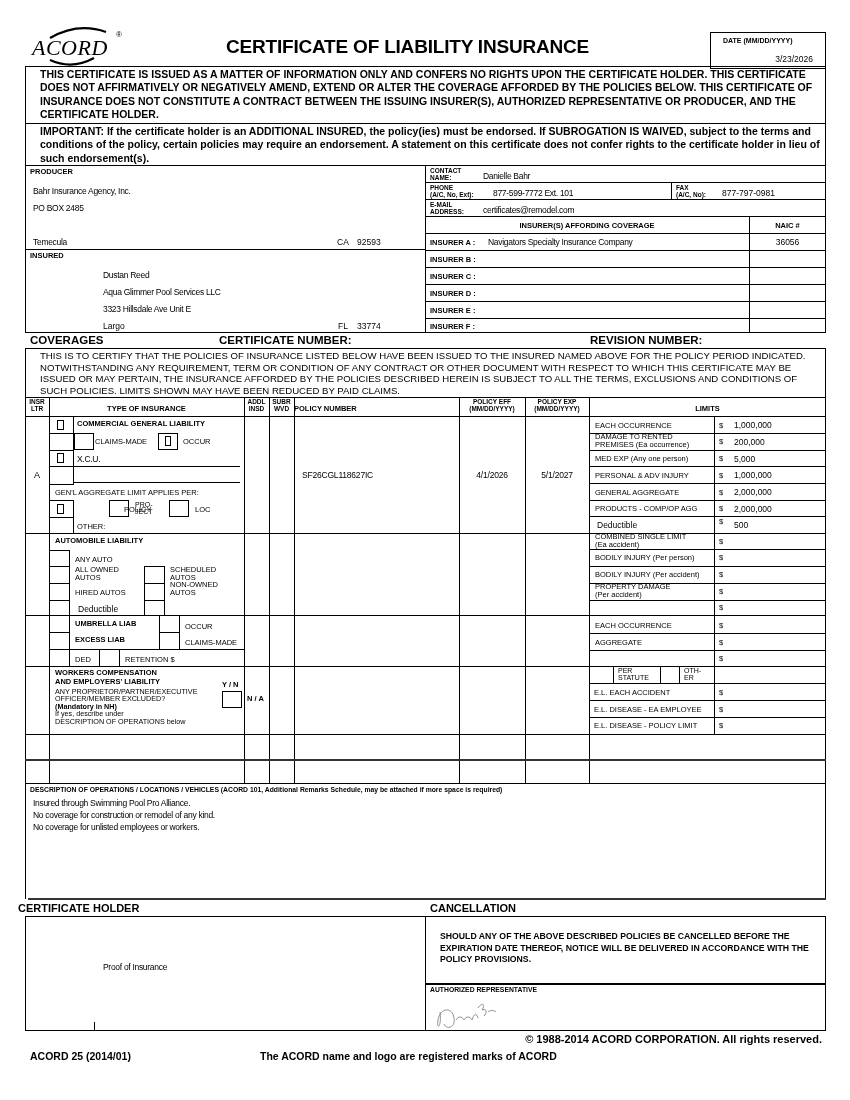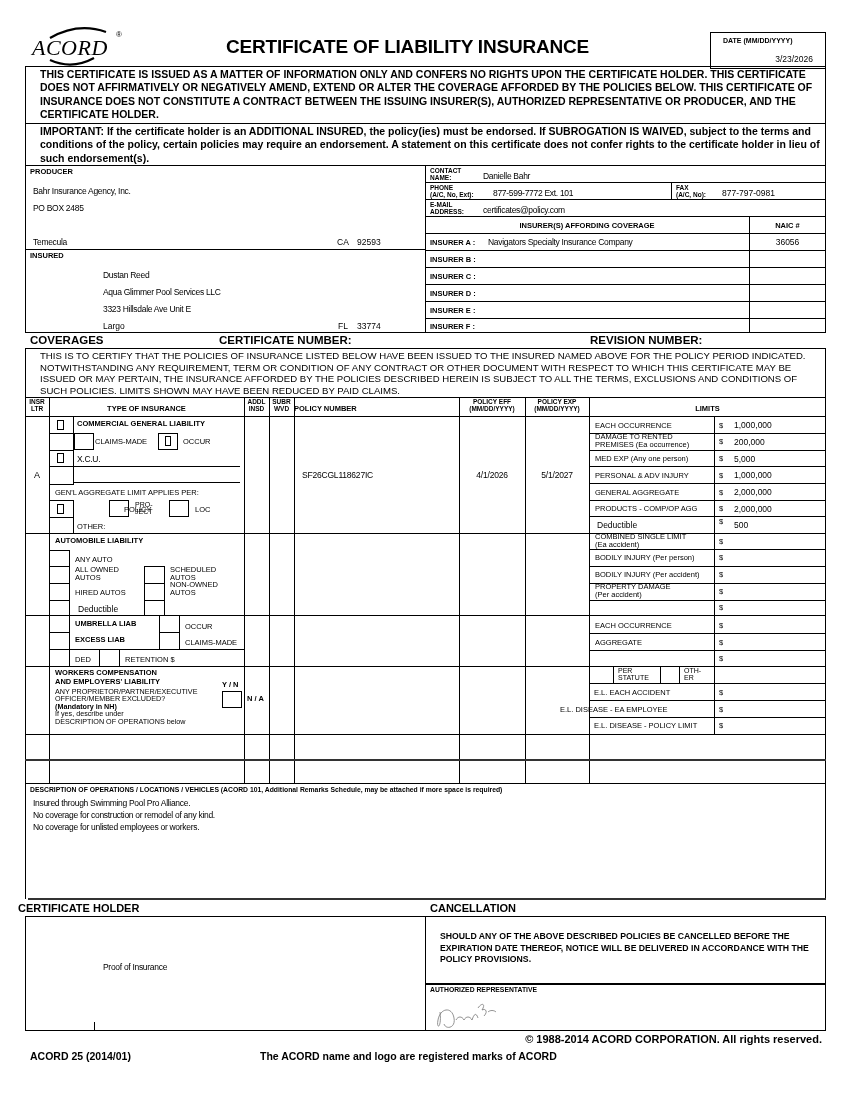--- a/index.html
+++ b/index.html
@@ -85,21 +85,21 @@
 <div class="abs b t6" style="left:676px;top:184px;">
   <div>FAX</div>
     <div>(A/C, No):</div>
 </div>
 <div class="abs t8" style="left:722px;top:188px;">877-797-0981</div>
 
 <div class="abs b t6" style="left:430px;top:201px;">
   <div>E-MAIL</div>
     <div>ADDRESS:</div>
 </div>
-<div class="abs t8" style="left:483px;top:205px;letter-spacing:-0.3px;">certificates@policy.com</div>
+<div class="abs t8" style="left:483px;top:205px;letter-spacing:-0.3px;">certificates@remodel.com</div>
 
 <div class="abs b t7" style="left:425px;top:222px;width:324px;text-align:center;">INSURER(S) AFFORDING COVERAGE</div>
 <div class="abs b t7" style="left:749px;top:222px;width:77px;text-align:center;">NAIC #</div>
 
 <div class="abs b t7" style="left:430px;top:239px;">INSURER A :</div>
 <div class="abs t8" style="left:488px;top:237px;letter-spacing:-0.3px;">Navigators Specialty Insurance Company</div>
 <div class="abs t8" style="left:749px;top:237px;width:77px;text-align:center;">36056</div>
 <div class="abs b t7" style="left:430px;top:256px;">INSURER B :</div>
 <div class="abs b t7" style="left:430px;top:273px;">INSURER C :</div>
 <div class="abs b t7" style="left:430px;top:290px;">INSURER D :</div>
@@ -323,21 +323,21 @@
 <div class="line" style="left:714px;top:667px;width:1px;height:16px;"></div>
 <div class="abs" style="left:618px;top:667px;font-size:7px;line-height:7px;">
   <div>PER</div>
     <div>STATUTE</div>
 </div>
 <div class="abs" style="left:684px;top:667px;font-size:7px;line-height:7px;">
   <div>OTH-</div>
     <div>ER</div>
 </div>
 <div class="abs t7" style="left:594px;top:689px;">E.L. EACH ACCIDENT</div>
-<div class="abs t7" style="left:560px;top:706px;">E.L. DISEASE - EA EMPLOYEE</div>
+<div class="abs t7" style="left:594px;top:706px;">E.L. DISEASE - EA EMPLOYEE</div>
 <div class="abs t7" style="left:594px;top:722px;">E.L. DISEASE - POLICY LIMIT</div>
 <div class="abs t7" style="left:719px;top:689px;">$</div>
 <div class="abs t7" style="left:719px;top:706px;">$</div>
 <div class="abs t7" style="left:719px;top:722px;">$</div>
 
 <div class="box" style="left:25px;top:783px;width:801px;height:116px;border-width:1.5px;border-bottom:none;"></div>
 <div class="line thick" style="left:28px;top:898px;width:798px;height:1.5px;"></div>
 <div class="abs b" style="left:30px;top:786px;font-size:6.8px;">DESCRIPTION OF OPERATIONS / LOCATIONS / VEHICLES  (ACORD 101, Additional Remarks Schedule, may be attached if more space is required)</div>
 <div class="abs t8" style="left:33px;top:798px;letter-spacing:-0.3px;">Insured through Swimming Pool Pro Alliance.</div>
 <div class="abs t8" style="left:33px;top:810px;letter-spacing:-0.3px;">No coverage for construction or remodel of any kind.</div>

